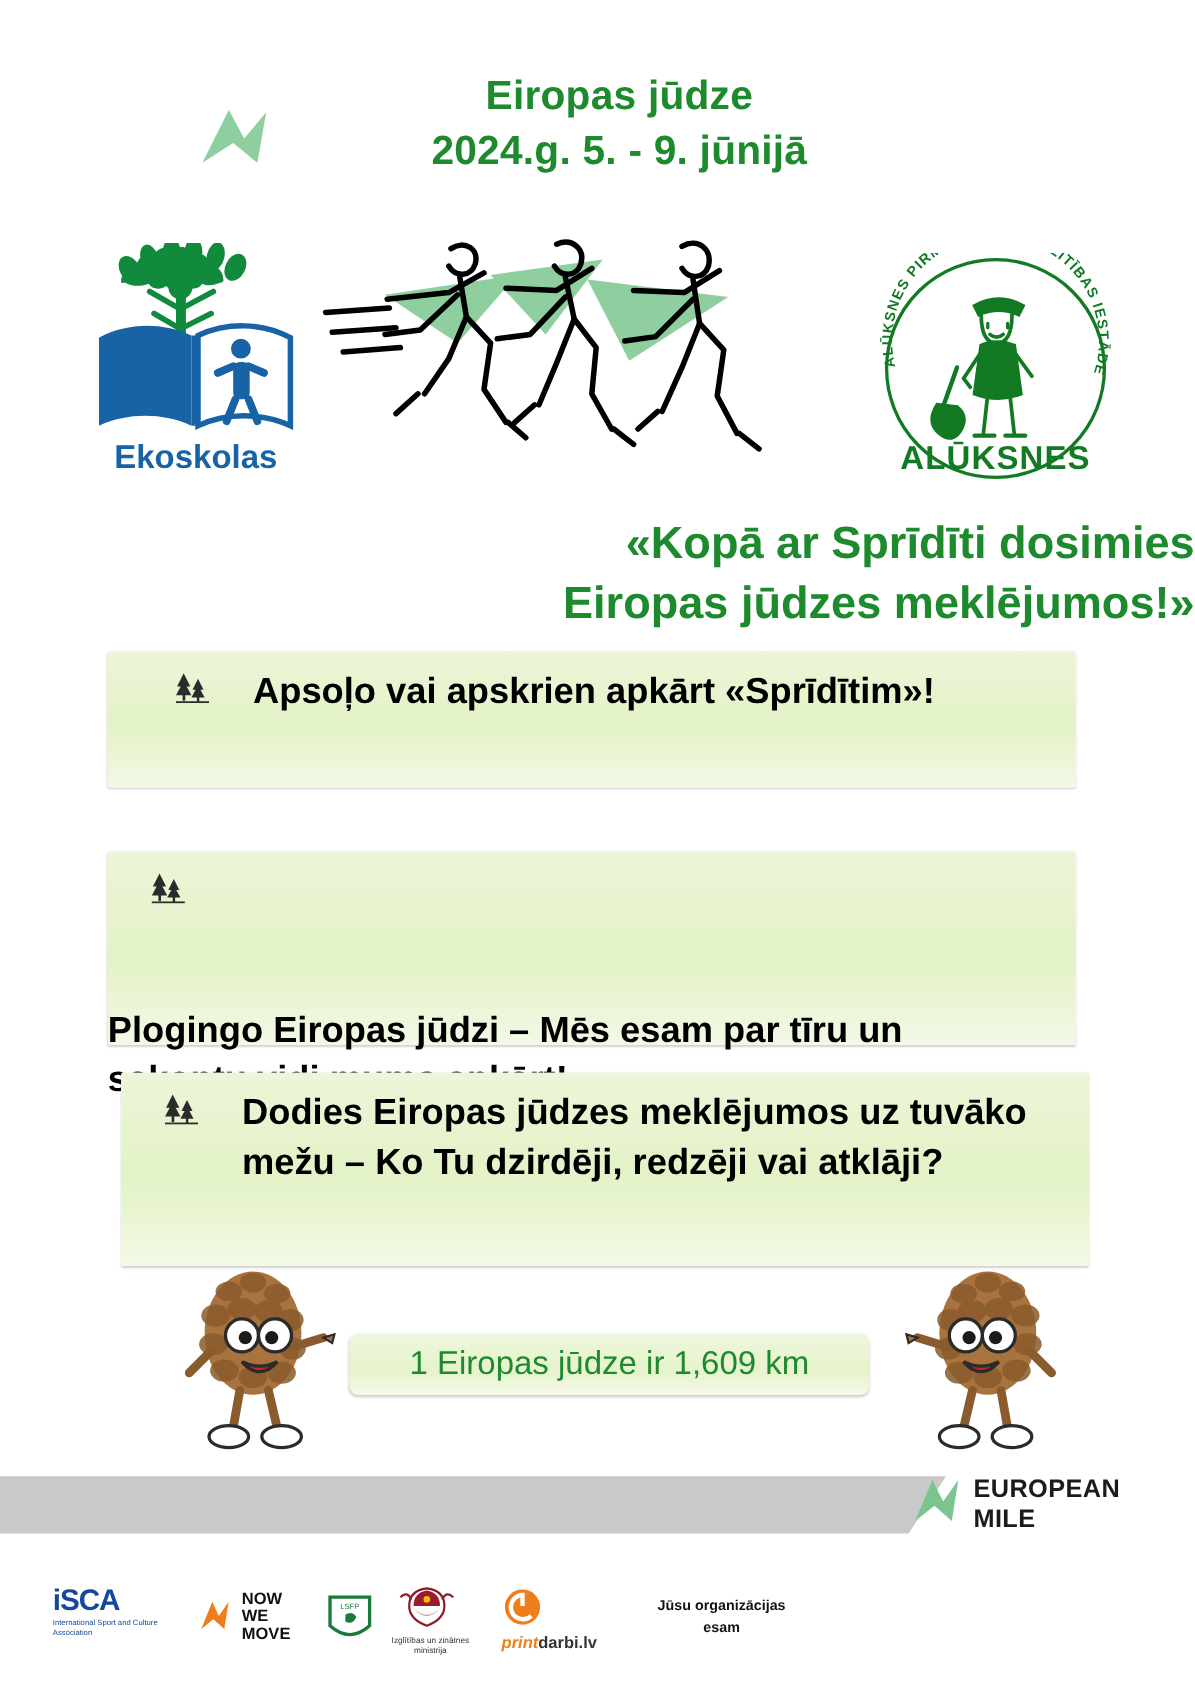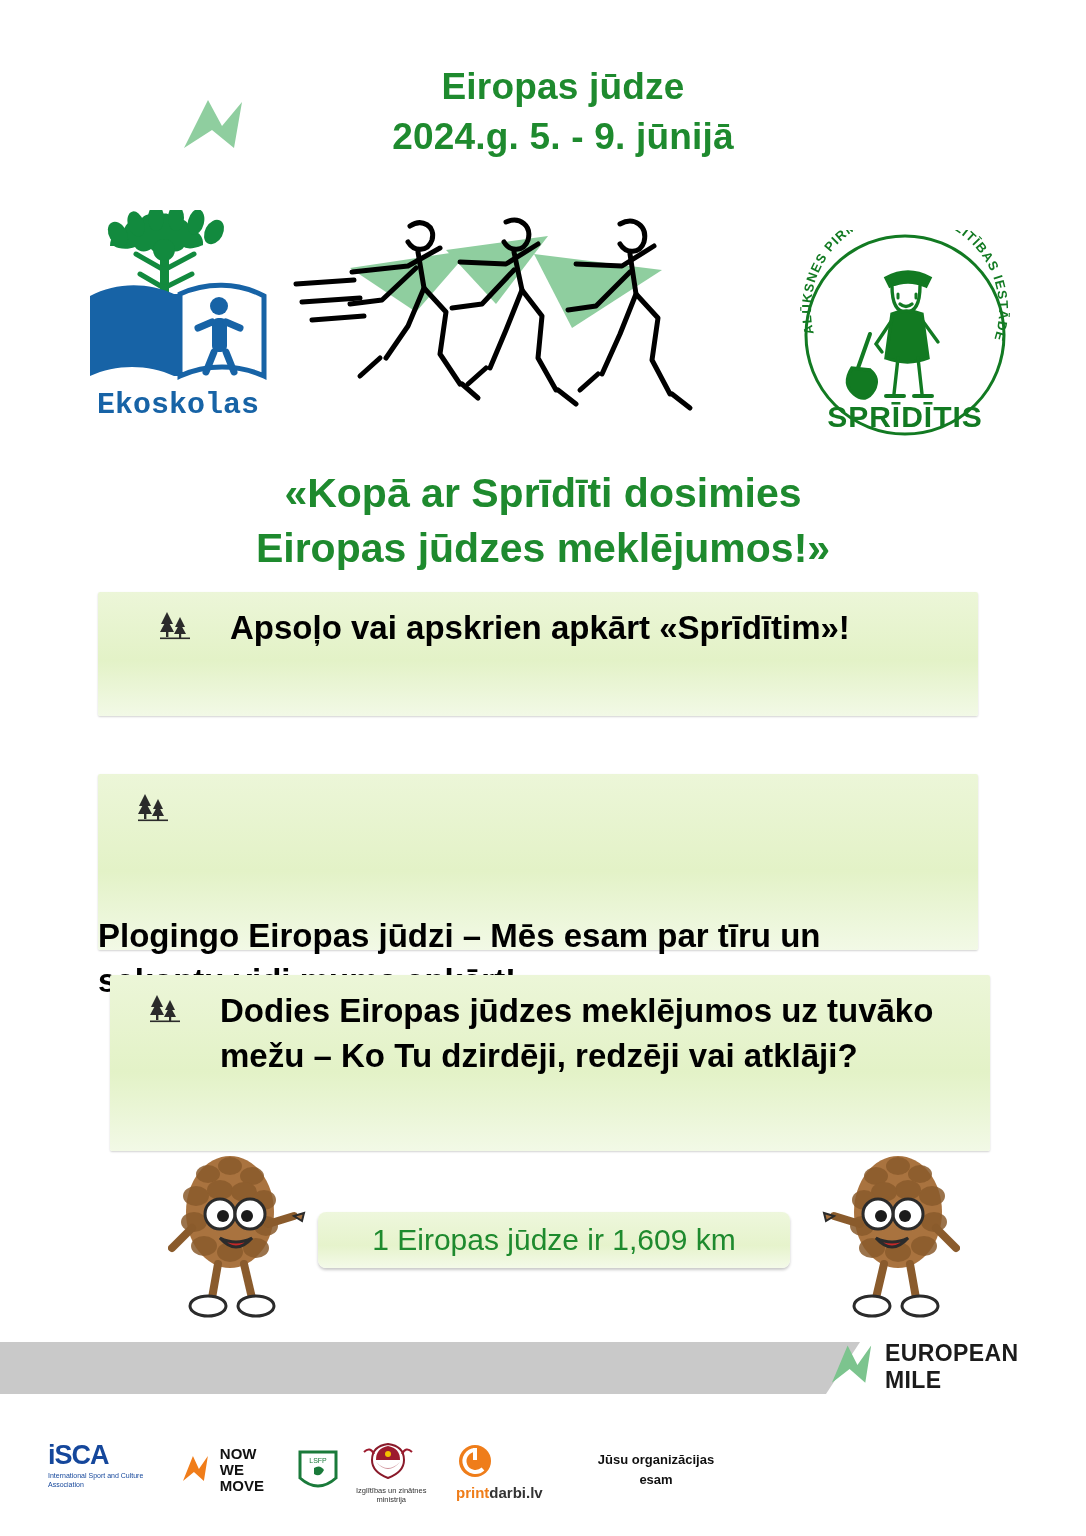--- a/index.html
+++ b/index.html
@@ -36,25 +36,24 @@
     position: absolute;
     top: 96px;
     left: 178px;
     width: 96px;
     height: 70px;
   }
 
   
   .eko-logo {
     position: absolute;
-    top: 210px;
+    top: 221px;
     left: 78px;
     width: 200px;
     height: 215px;
-    font-family: Liberation Mono, monospace;
   }
   .eko-tree {
     position: absolute;
     top: 0;
     left: 18px;
     width: 160px;
     height: 120px;
   }
   .eko-book {
     position: absolute;
@@ -104,21 +103,21 @@
     font-weight: bold;
     letter-spacing: 1px;
   }
 
   
   .slogan {
     position: absolute;
     top: 466px;
     left: 0;
     width: 1086px;
-    text-align: center;
+    text-align: right;
     color: #1e8a2e;
     font-size: 41px;
     font-weight: bold;
     line-height: 1.34;
   }
 
   
   .task {
     position: absolute;
     left: 98px;
@@ -247,21 +246,21 @@
     color: #333;
     text-align: center;
     line-height: 1.25;
     margin-top: 2px;
   }
   .print-word {
     font-size: 15px;
     color: #333;
     font-weight: bold;
   }
-  .print-word .orange { color: #ef7d1a; }
+  .print-word .orange { color: #ef7d1a; font-style: italic; }
   .your-logo-text {
     font-size: 13px;
     font-weight: bold;
     text-align: center;
     line-height: 1.5;
     color: #111;
     width: 180px;
   }
 </style>
 </head>
@@ -360,21 +359,21 @@
       <path d="M92 90 l-16 24 l6 8"></path>
       <path d="M122 90 l16 22"></path>
 
       <path d="M98 128 l-4 36 M118 128 l4 36"></path>
       <path d="M86 166 l18 0 M114 166 l18 0" stroke-width="4"></path>
 
       <path d="M70 104 l-12 34" stroke-width="4"></path>
       <path d="M52 138 q-10 16 2 26 q12 10 20 -4 q6 -12 -4 -20 z" fill="#127a22"></path>
     </g>
   </svg>
-  <div class="spriditis-word">SPRĪDĪTIS</div>
+  <div class="spriditis-word">ALŪKSNES</div>
 </div>
 
 <div class="slogan">
   <div>«Kopā ar Sprīdīti dosimies</div>
   <div>Eiropas jūdzes meklējumos!»</div>
 </div>
 
 <div class="task task-1">
   <div class="task-icon">
     <svg width="34" height="34" viewBox="0 0 34 34">

